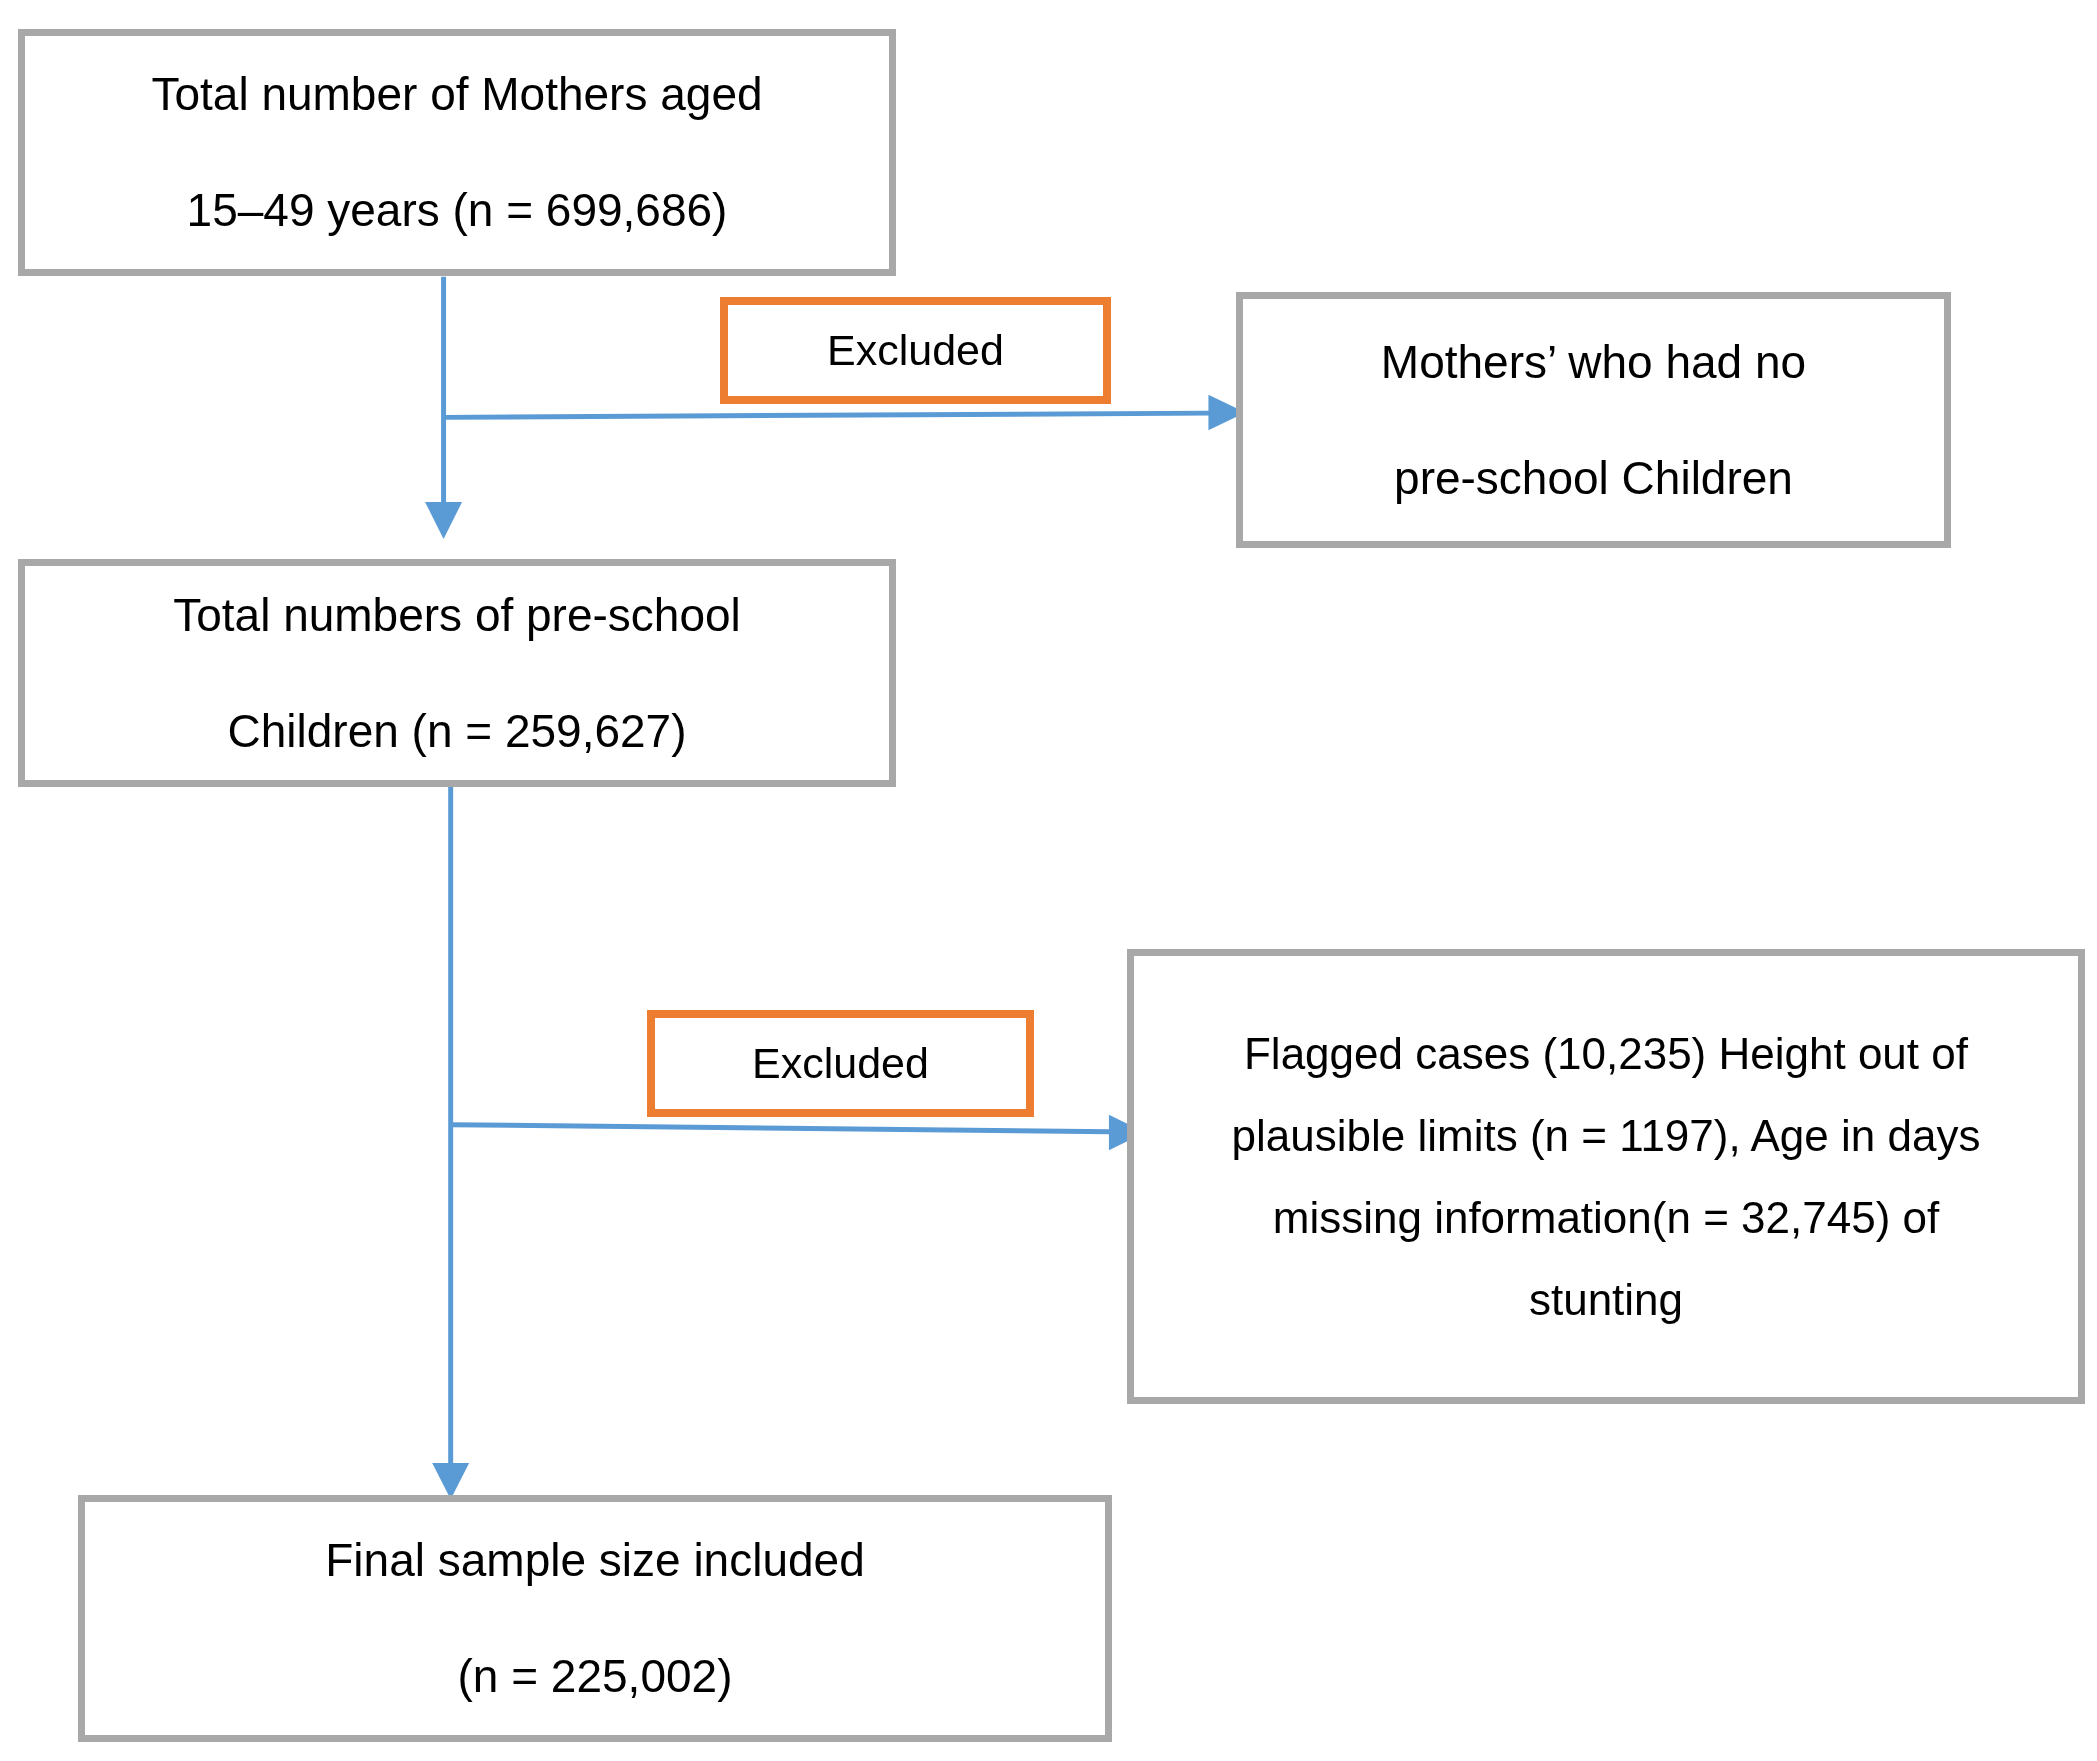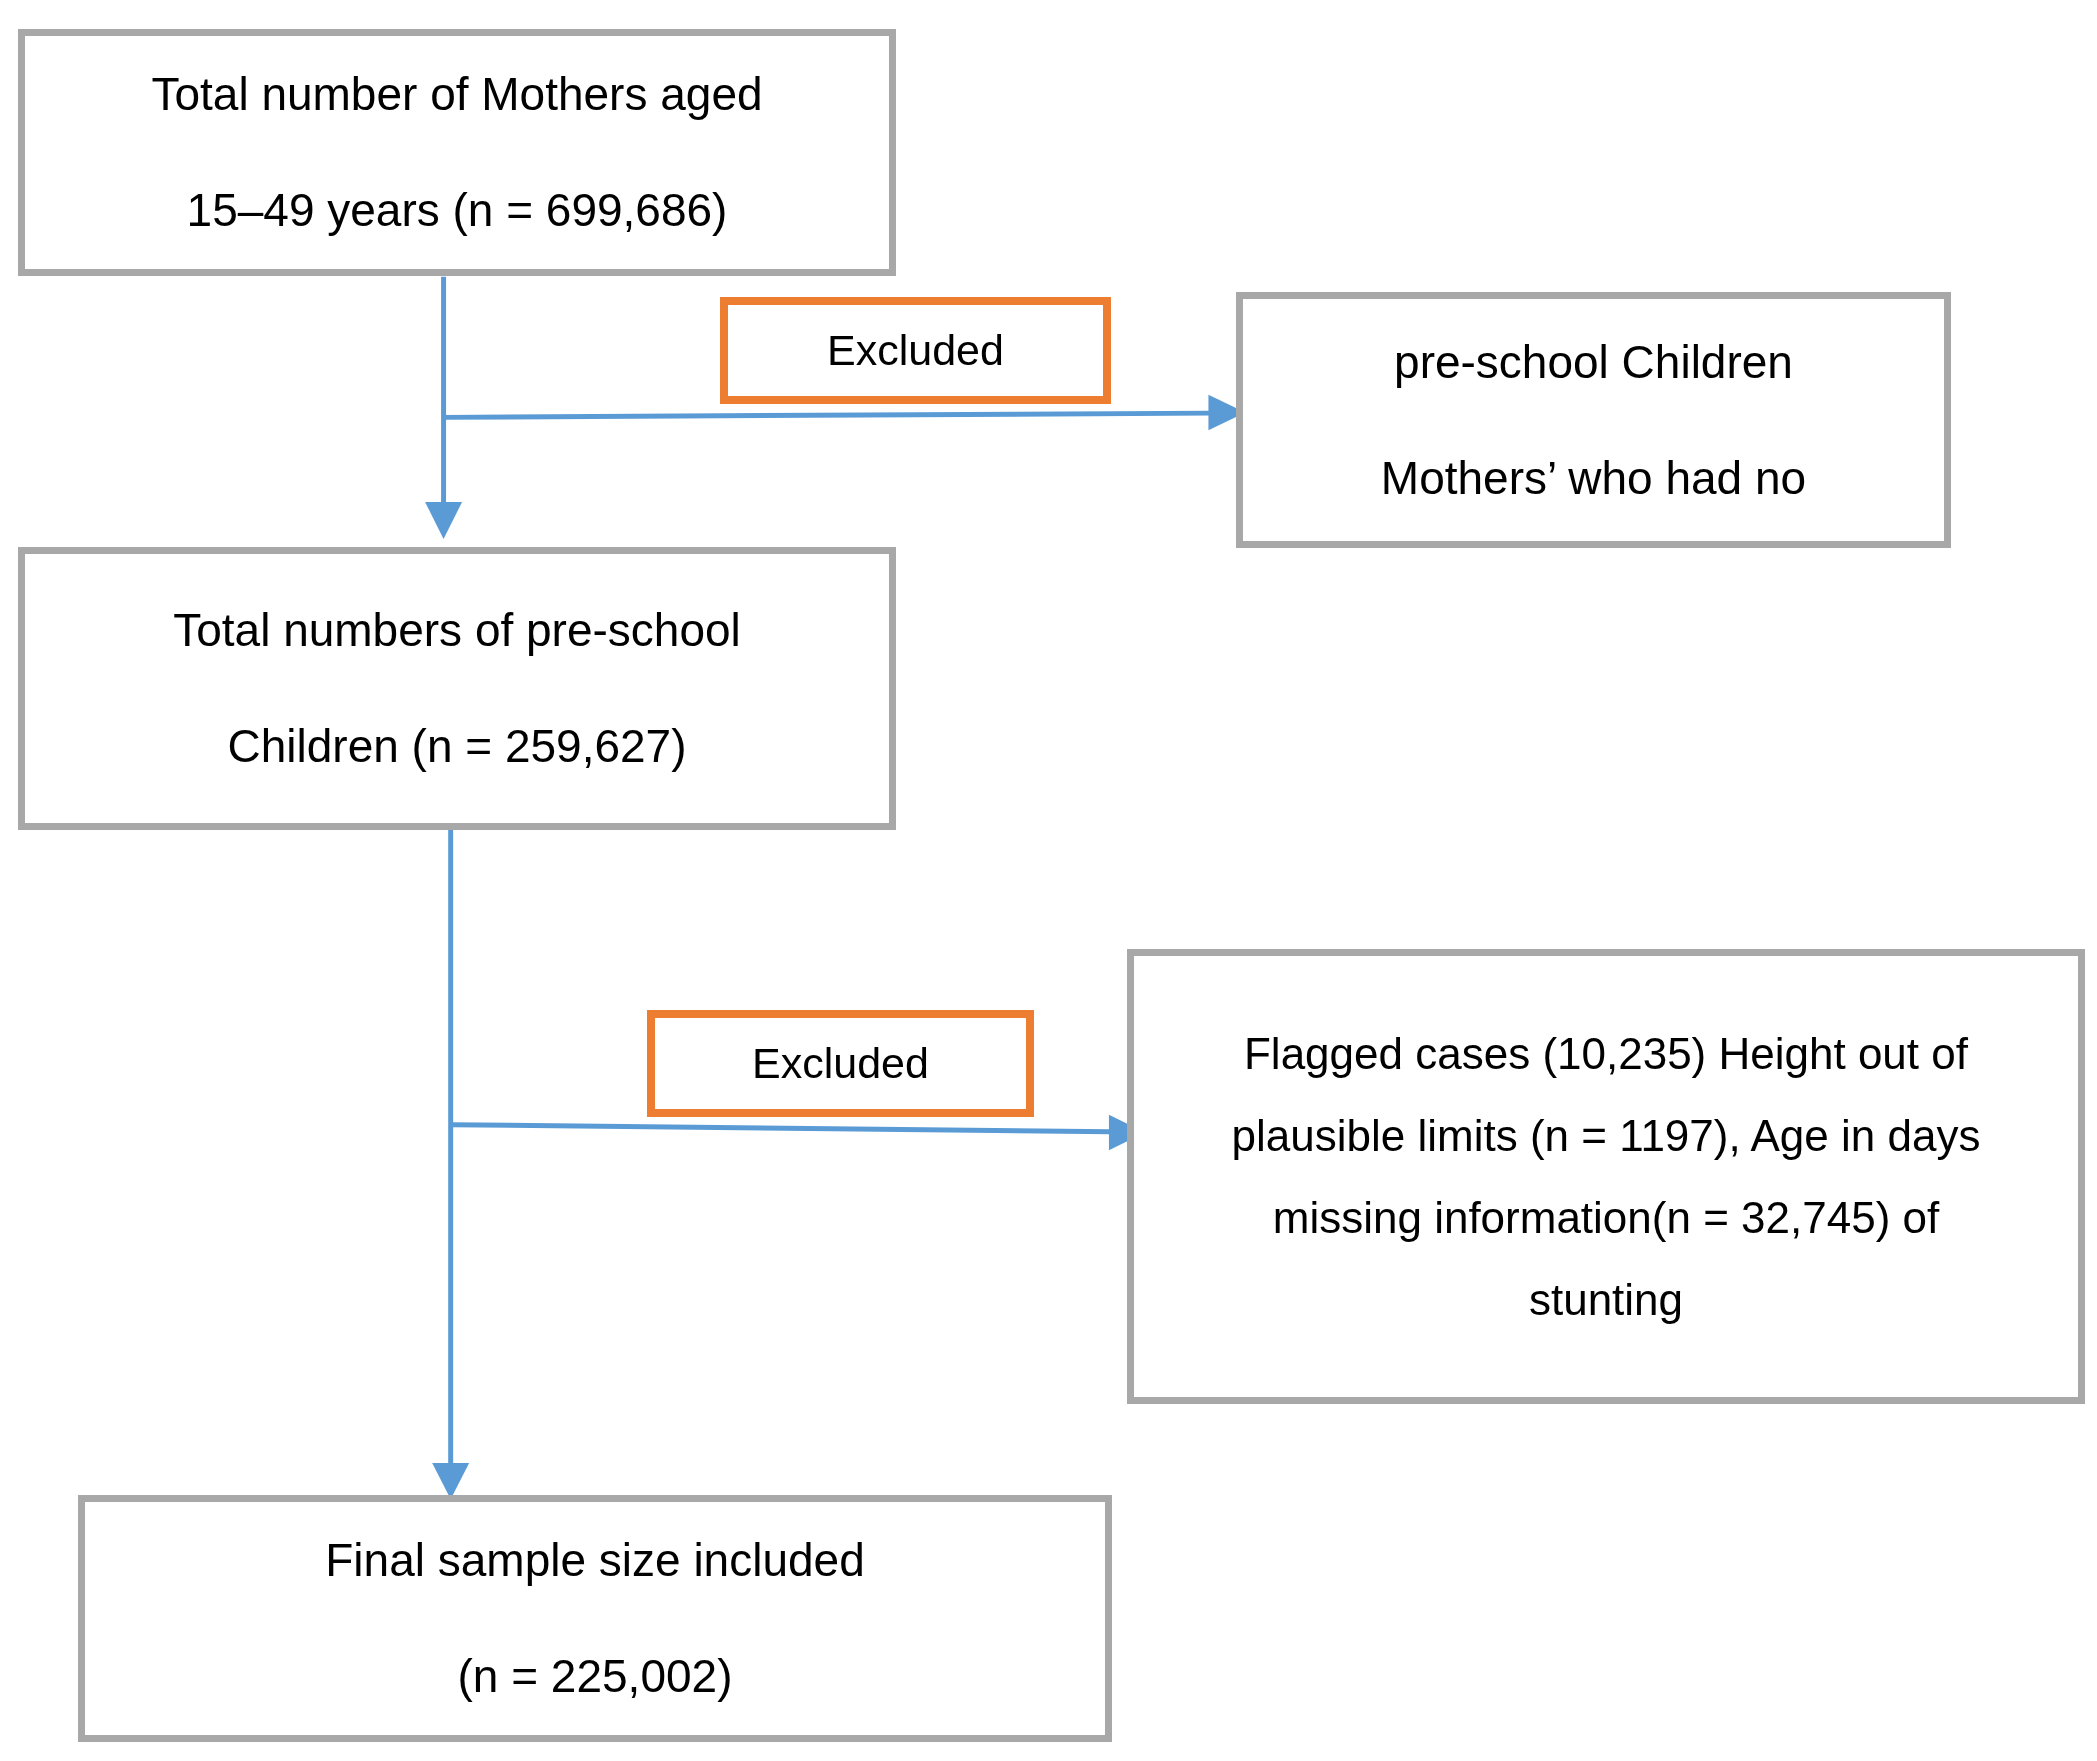--- a/index.html
+++ b/index.html
@@ -50,21 +50,21 @@
     border: 8.5px solid var(--excluded-border);
     display: flex;
     justify-content: center;
     align-items: center;
     text-align: left;
     font-size: 43px;
     color: var(--text);
   }
 
   #box-total-mothers        { left: 18px;   top: 29px;   width: 878px; height: 247px; }
-  #box-total-preschool      { left: 18px;   top: 547px;  width: 878px; height: 283px; }
+  #box-total-preschool      { left: 18px;   top: 559px;  width: 878px; height: 228px; }
   #box-final-sample         { left: 78px;  top: 1495px; width: 1034px; height: 247px; }
   #box-no-preschool         { left: 1236px; top: 292px;  width: 715px; height: 256px; }
   #box-flagged-cases        { left: 1127px; top: 949px; width: 958px; height: 455px;
                               font-size: 44px; line-height: 82px; row-gap: 0; padding: 0 12.8px; }
   #excluded-box-1           { left: 720px; top: 297px;  width: 391px;  height: 107px; }
   #excluded-box-2           { left: 647px;  top: 1010px; width: 387px;  height: 107px; }
 </style>
 </head>
 <body>
 
@@ -88,22 +88,22 @@
   <div class="node two-line" id="box-total-mothers">
     <span class="bline">Total number of Mothers aged</span>
     <span class="bline">15–49 years (n = 699,686)</span>
   </div>
 
   <div class="excluded" id="excluded-box-1">
     <span class="bline">Excluded</span>
   </div>
 
   <div class="node two-line" id="box-no-preschool">
+    <span class="bline">Mothers’ who had no</span>
     <span class="bline">pre-school Children</span>
-    <span class="bline">Mothers’ who had no</span>
   </div>
 
   <div class="node two-line" id="box-total-preschool">
     <span class="bline">Total numbers of pre-school</span>
     <span class="bline">Children (n = 259,627)</span>
   </div>
 
   <div class="excluded" id="excluded-box-2">
     <span class="bline">Excluded</span>
   </div>

